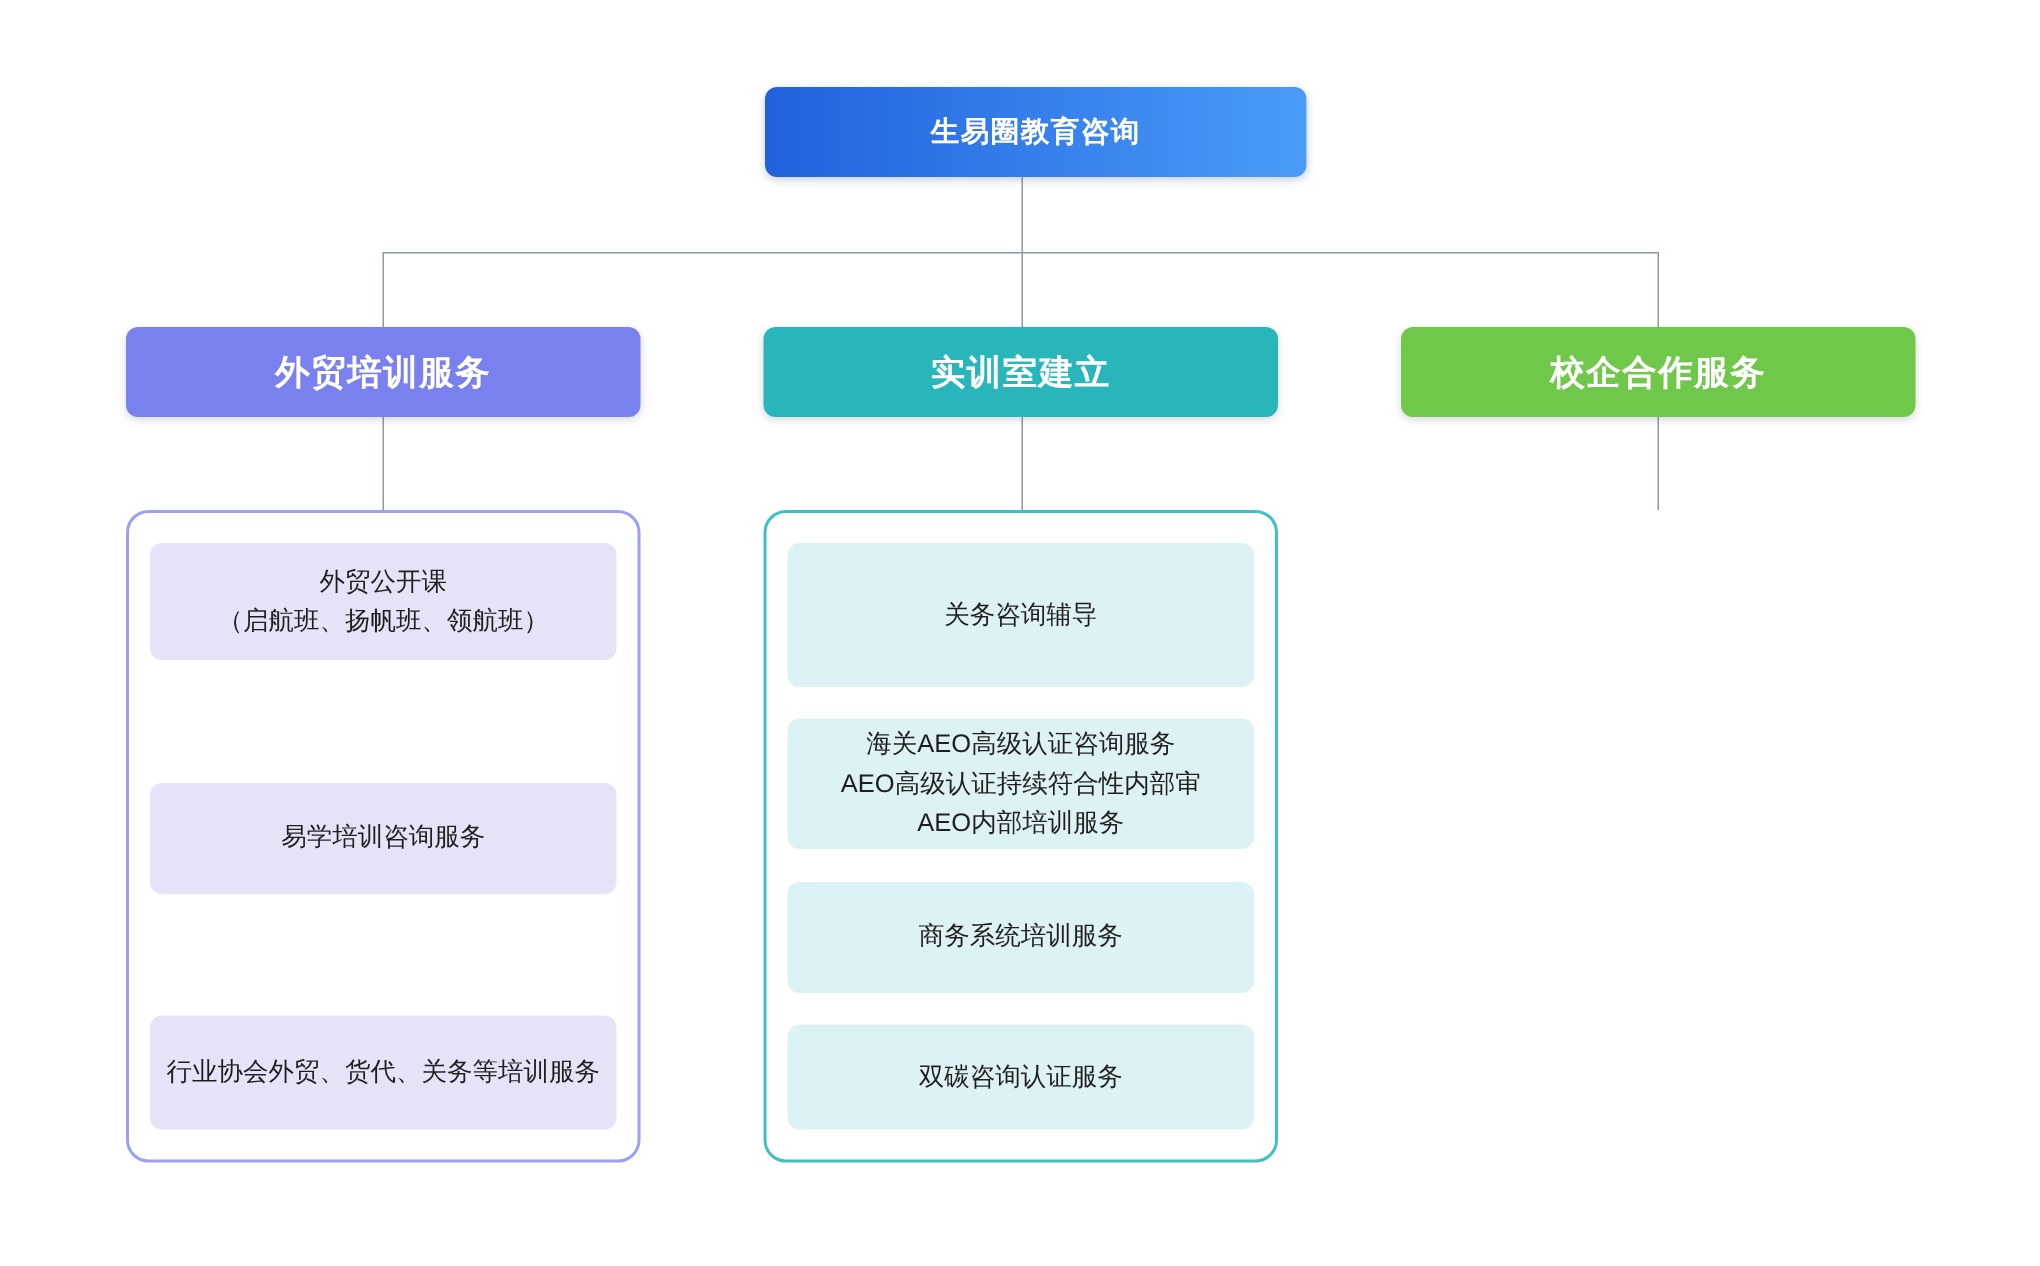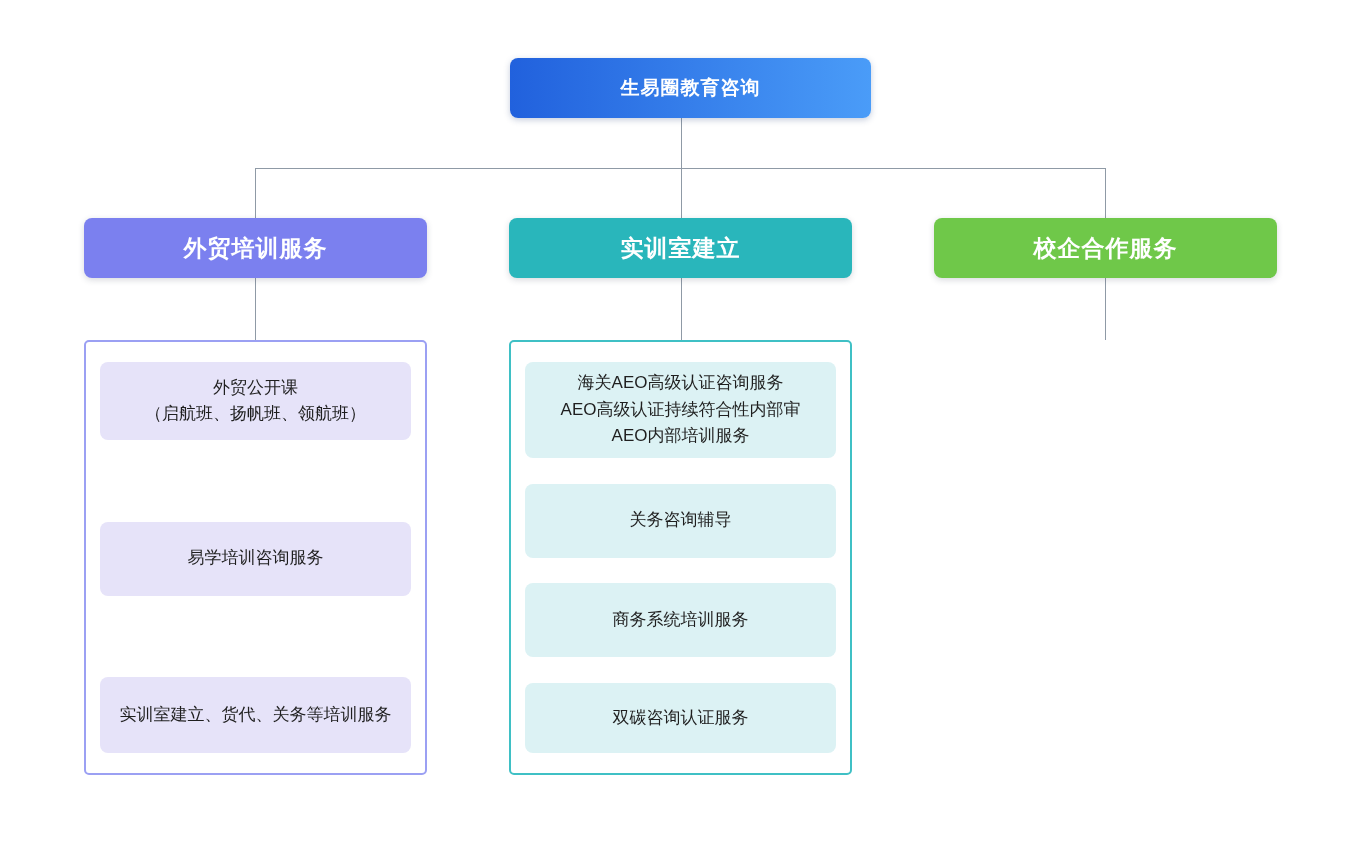--- a/index.html
+++ b/index.html
@@ -28,21 +28,21 @@
   .col-2{left:934px;}
 
   .branch-header{
     height:60px;border-radius:8px;background:var(--hdr);
     display:flex;align-items:center;justify-content:center;
     color:#ffffff;font-size:23px;font-weight:bold;letter-spacing:1px;
     box-shadow:0 2px 6px rgba(40,50,70,0.18);
   }
   .branch-container{
     margin-top:62px;height:391px;
-    border:2px solid var(--bd);border-radius:5px;
+    border:2px solid var(--bd);border-radius:15px;
     padding:20px 14px;
     display:flex;flex-direction:column;justify-content:space-between;
     background:#ffffff;
   }
   .service-item{
     background:var(--bg);border-radius:8px;
     display:flex;align-items:center;justify-content:center;
     text-align:center;color:#1f1f1f;font-size:17px;line-height:1.55;
     padding:4px 10px;box-sizing:border-box;
   }
@@ -85,37 +85,37 @@
   </div>
   <div class="branch-container">
     <div class="service-item">
         <span class="item-text">外贸公开课
 （启航班、扬帆班、领航班）</span>
       </div>
     <div class="service-item">
         <span class="item-text">易学培训咨询服务</span>
       </div>
     <div class="service-item">
-        <span class="item-text">实训室建立、货代、关务等培训服务</span>
+        <span class="item-text">行业协会外贸、货代、关务等培训服务</span>
       </div>
   </div>
 </div>
 
 <div class="column col-1" style="--hdr: #29b6bb; --bd: #3fc0c5; --bg: #dcf2f4;">
   <div class="branch-header">
     <span>实训室建立</span>
   </div>
   <div class="branch-container">
     <div class="service-item">
+        <span class="item-text">关务咨询辅导</span>
+      </div>
+    <div class="service-item">
         <span class="item-text">海关AEO高级认证咨询服务
 AEO高级认证持续符合性内部审
 AEO内部培训服务</span>
-      </div>
-    <div class="service-item">
-        <span class="item-text">关务咨询辅导</span>
       </div>
     <div class="service-item">
         <span class="item-text">商务系统培训服务</span>
       </div>
     <div class="service-item">
         <span class="item-text">双碳咨询认证服务</span>
       </div>
   </div>
 </div>
 

